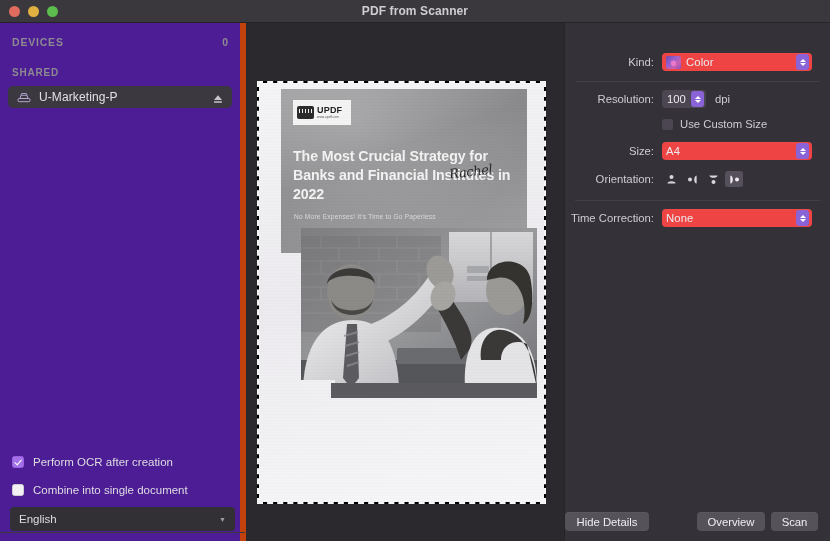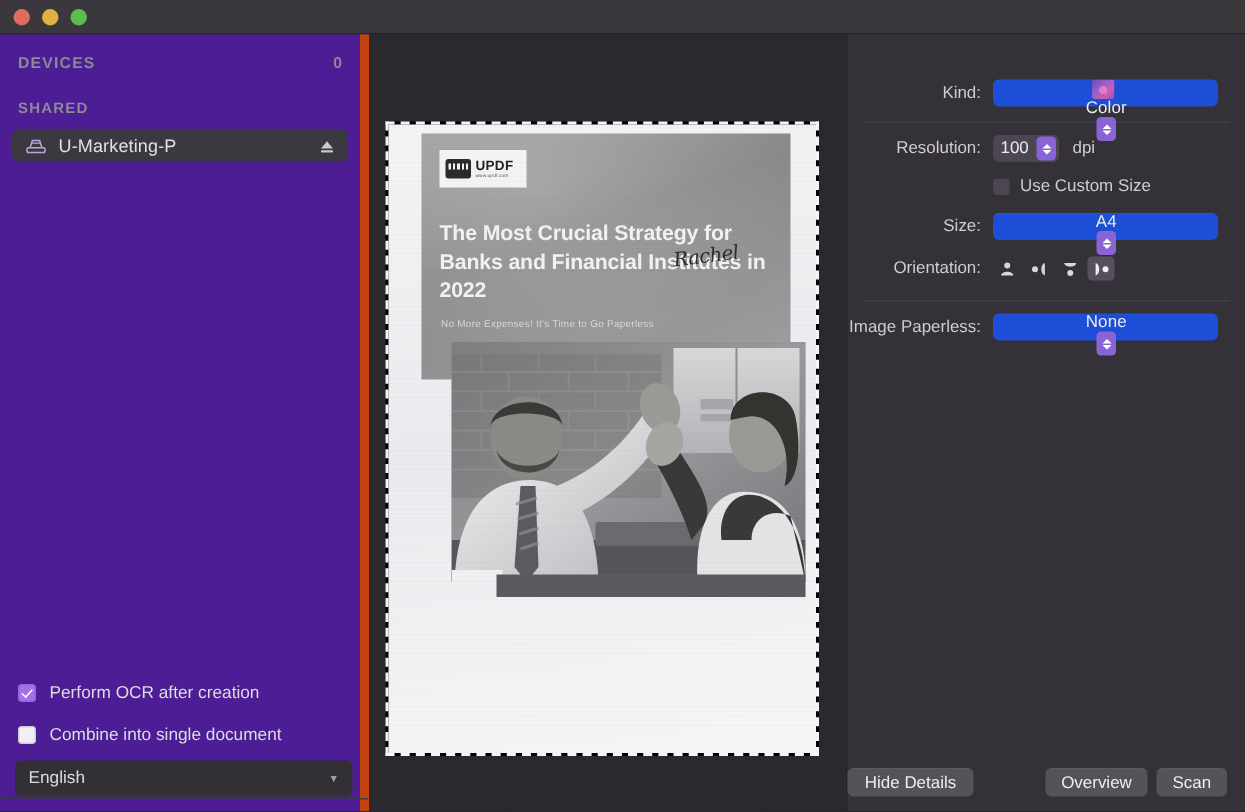--- a/index.html
+++ b/index.html
@@ -286,27 +286,26 @@
     text-align: right;
     padding-right: 8px;
     font-size: 11.3px;
     color: #cfcbd3;
     box-sizing: border-box;
     flex: 0 0 auto;
   }
   .popup {
     height: 18px;
     border-radius: 4px;
-    background: #1d4ed8;
+    background: #ef4444;
     display: flex; align-items: center;
     padding: 0 3px 0 4px;
     box-sizing: border-box;
     position: relative;
     box-shadow: 0 .5px 0 rgba(255,255,255,.06) inset;
-    flex-direction: column;
   }
   .popup.wide { width: 150px; }
   .popup .pval {
     flex: 1;
     font-size: 11.3px;
     color: #eceaee;
     letter-spacing: .1px;
   }
   .color-swatch {
     width: 15px; height: 13px;
@@ -411,20 +410,21 @@
 <body>
 
 <div id="app">
 
   <div class="titlebar">
     <div class="traffic">
       <div class="light red"></div>
       <div class="light yellow"></div>
       <div class="light green"></div>
     </div>
+    <div class="title-text">PDF from Scanner</div>
   </div>
 
   <div class="sidebar">
 
     <div class="side-header">
       <span class="label">DEVICES</span>
       <span class="badge-count">0</span>
     </div>
 
     <div class="side-header-2">
@@ -645,21 +645,21 @@
             <circle cx="8" cy="5.5" r="2" fill="#f0eef2"></circle>
             <path d="M1.4 1.4 C4.6 1.9 4.6 9.1 1.4 9.6 Z" fill="#f0eef2"></path>
           </svg>
         </span>
       </span>
     </div>
 
     <div class="hr" style="margin-top:10px;"></div>
 
     <div class="field-row">
-      <span class="field-label">Image Paperless:</span>
+      <span class="field-label">Time Correction:</span>
       <span class="popup wide">
         <span class="pval">None</span>
         <span class="stepper-btn">
           <span class="up"></span>
             <span class="dn"></span>
         </span>
       </span>
     </div>
   </div>
 

